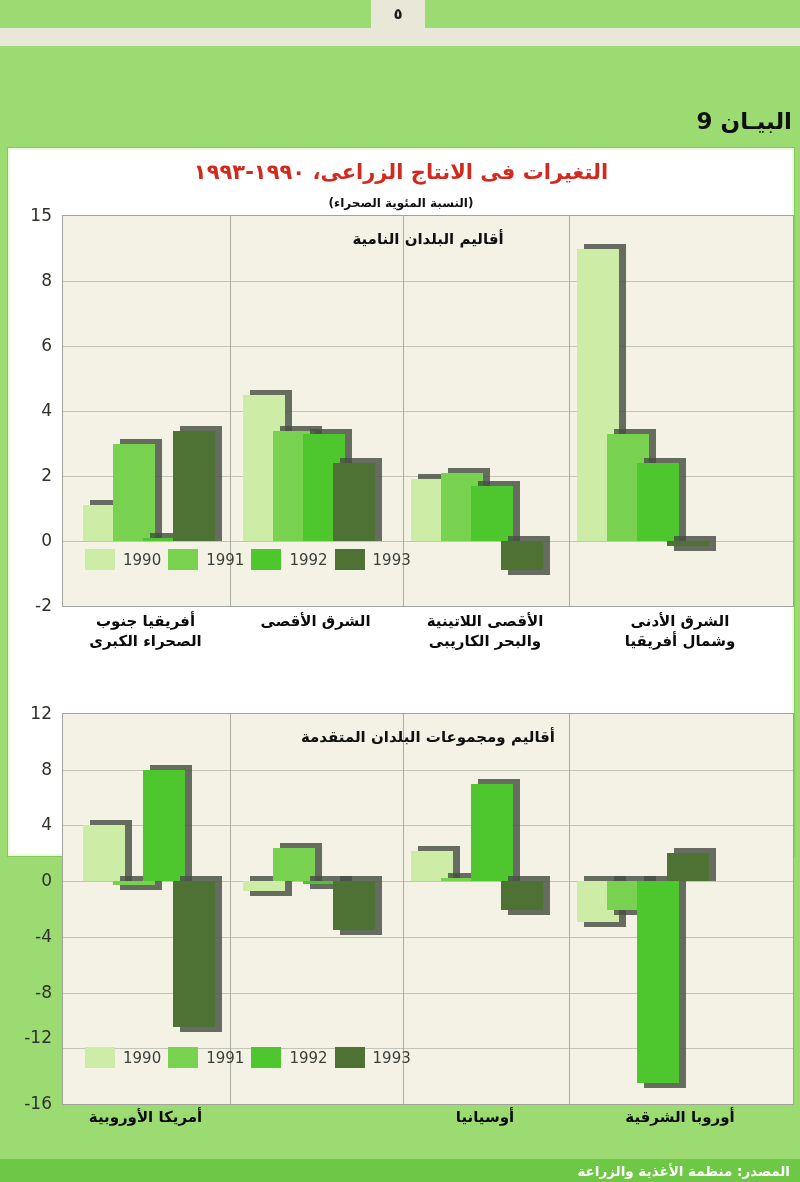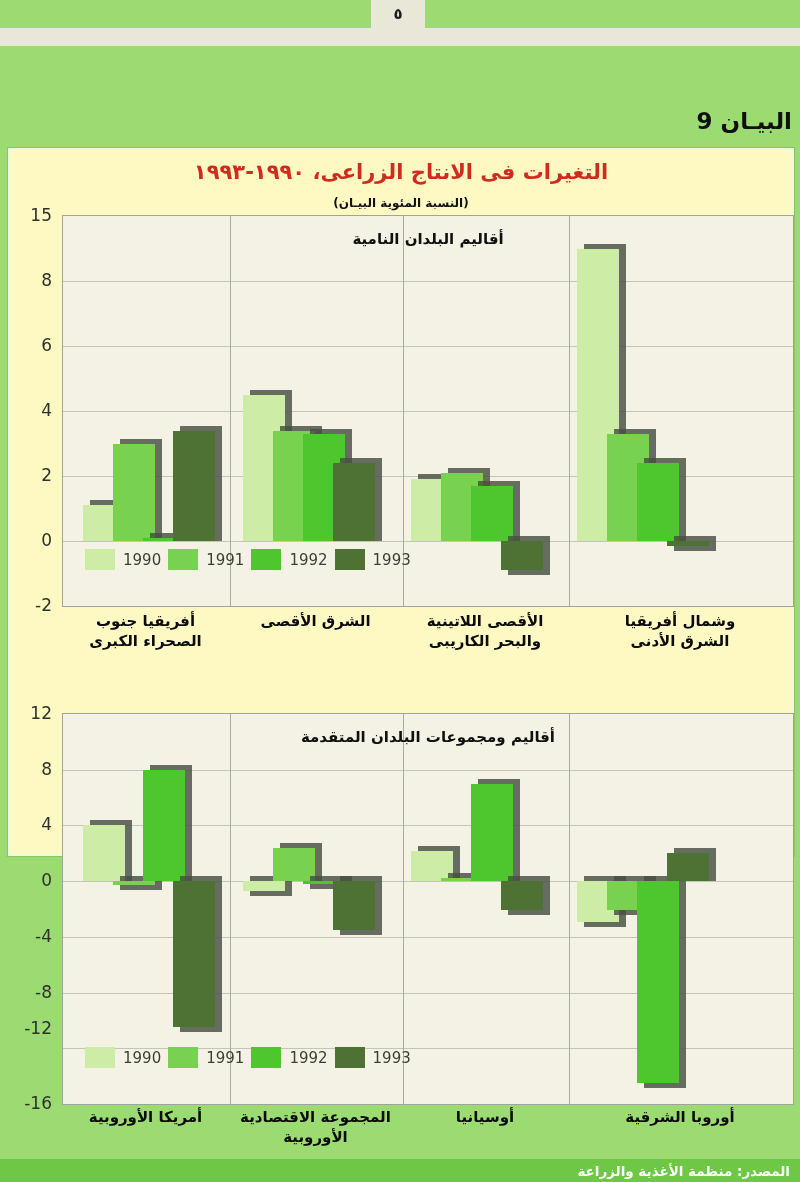--- a/index.html
+++ b/index.html
@@ -1,20 +1,20 @@
 <!DOCTYPE html>
 <html><head>
 <meta charset="utf-8">
 <style>
   html,body{margin:0;padding:0;}
   body{width:800px;height:1182px;background:#9cdb72;font-family:"DejaVu Sans",sans-serif;position:relative;overflow:hidden;}
   .tab{position:absolute;left:371px;top:0;width:54px;height:28px;background:#e9e8d8;display:flex;align-items:center;justify-content:center;font-weight:bold;font-size:15px;color:#1d1d1d;}
   .band{position:absolute;left:0;top:28px;width:800px;height:18px;background:#e9e8d8;}
   .figure-label{position:absolute;top:108px;right:8px;font-size:23px;font-weight:bold;color:#101010;}
-  .panel{position:absolute;left:8px;top:148px;width:786px;height:708px;box-sizing:border-box;background:#fef9c3;border:2px solid #eff9df;box-shadow:0 0 0 1px #84c95b;}
+  .panel{position:absolute;left:8px;top:148px;width:786px;height:708px;box-sizing:border-box;background:#ffffff;border:2px solid #eff9df;box-shadow:0 0 0 1px #84c95b;}
   .chart-title{position:absolute;top:10px;left:0;width:100%;text-align:center;color:#d02b1e;font-size:21px;font-weight:bold;}
   .chart-subtitle{position:absolute;top:46px;left:0;width:100%;text-align:center;color:#101010;font-size:12px;font-weight:bold;}
   .plot{position:absolute;left:52px;width:730px;background:#f3f2e4;border:1px solid #9fa39b;}
   #plot0{top:65px;height:390px;}
   #plot1{top:563px;height:390px;}
   .yaxis{position:absolute;left:0;width:46px;}
   #yaxis0{top:65px;height:390px;}
   #yaxis1{top:563px;height:390px;}
   .ytick{position:absolute;right:4px;transform:translateY(-50%);font-size:17px;color:#2e322b;}
   .gridline{position:absolute;left:0;width:100%;height:1px;background:#c3c5b8;}
@@ -36,21 +36,21 @@
 <body>
 
 <div class="tab">
   <span>٥</span>
 </div>
 <div class="band"></div>
 <div class="figure-label" dir="rtl">البيـان 9</div>
 
 <div class="panel">
   <div class="chart-title" dir="rtl">التغيرات فى الانتاج الزراعى، ١٩٩٠-١٩٩٣</div>
-  <div class="chart-subtitle" dir="rtl">(النسبة المئوية البيـان)</div>
+  <div class="chart-subtitle" dir="rtl">(النسبة المئوية الصحراء)</div>
 
   <div class="yaxis" id="yaxis0">
       <div class="ytick" style="top: 0px;">15</div>
       <div class="ytick" style="top: 65px;">8</div>
       <div class="ytick" style="top: 130px;">6</div>
       <div class="ytick" style="top: 195px;">4</div>
       <div class="ytick" style="top: 260px;">2</div>
       <div class="ytick" style="top: 325px;">0</div>
       <div class="ytick" style="top: 390px;">-2</div>
     </div>
@@ -121,33 +121,33 @@
         <div>الصحراء الكبرى</div>
       </div>
       <div class="cat" dir="rtl" style="left: 167px; width: 173px;">
         <div>الشرق الأقصى</div>
       </div>
       <div class="cat" dir="rtl" style="left: 340px; width: 166px;">
         <div>الأقصى اللاتينية</div>
         <div>والبحر الكاريبى</div>
       </div>
       <div class="cat" dir="rtl" style="left: 506px; width: 224px;">
+        <div>الشرق الأدنى</div>
         <div>وشمال أفريقيا</div>
-        <div>الشرق الأدنى</div>
       </div>
     </div>
 
   <div class="yaxis" id="yaxis1">
       <div class="ytick" style="top: 0px;">12</div>
       <div class="ytick" style="top: 55.7143px;">8</div>
       <div class="ytick" style="top: 111.429px;">4</div>
       <div class="ytick" style="top: 167.143px;">0</div>
       <div class="ytick" style="top: 222.857px;">-4</div>
       <div class="ytick" style="top: 278.571px;">-8</div>
-      <div class="ytick" style="top: 315px; margin-left: 20px;">-12</div>
+      <div class="ytick" style="top: 324px; margin-left: 20px;">-12</div>
       <div class="ytick" style="top: 390px;">-16</div>
     </div>
   <div class="plot" id="plot1">
       <div class="gridline" style="top: 55.7143px;"></div>
       <div class="gridline" style="top: 111.429px;"></div>
       <div class="gridline" style="top: 167.143px;"></div>
       <div class="gridline" style="top: 222.857px;"></div>
       <div class="gridline" style="top: 278.571px;"></div>
       <div class="gridline" style="top: 334.286px;"></div>
       <div class="divider" style="left: 167px;"></div>
@@ -202,24 +202,20 @@
         <div class="legend-item">
           <div class="legend-swatch" style="background: rgb(78, 113, 52);"></div>
           <div class="legend-label">1993</div>
         </div>
       </div>
     </div>
   <div class="cats" id="cats1">
       <div class="cat" dir="rtl" style="left: 0px; width: 167px;">
         <div>أمريكا الأوروبية</div>
       </div>
-      <div class="cat" dir="rtl" style="left: 167px; width: 173px;">
-        <div>المجموعة الاقتصادية</div>
-        <div>الأوروبية</div>
-      </div>
       <div class="cat" dir="rtl" style="left: 340px; width: 166px;">
         <div>أوسيانيا</div>
       </div>
       <div class="cat" dir="rtl" style="left: 506px; width: 224px;">
         <div>أوروبا الشرقية</div>
       </div>
     </div>
 </div>
 
 <div class="source-bar">

